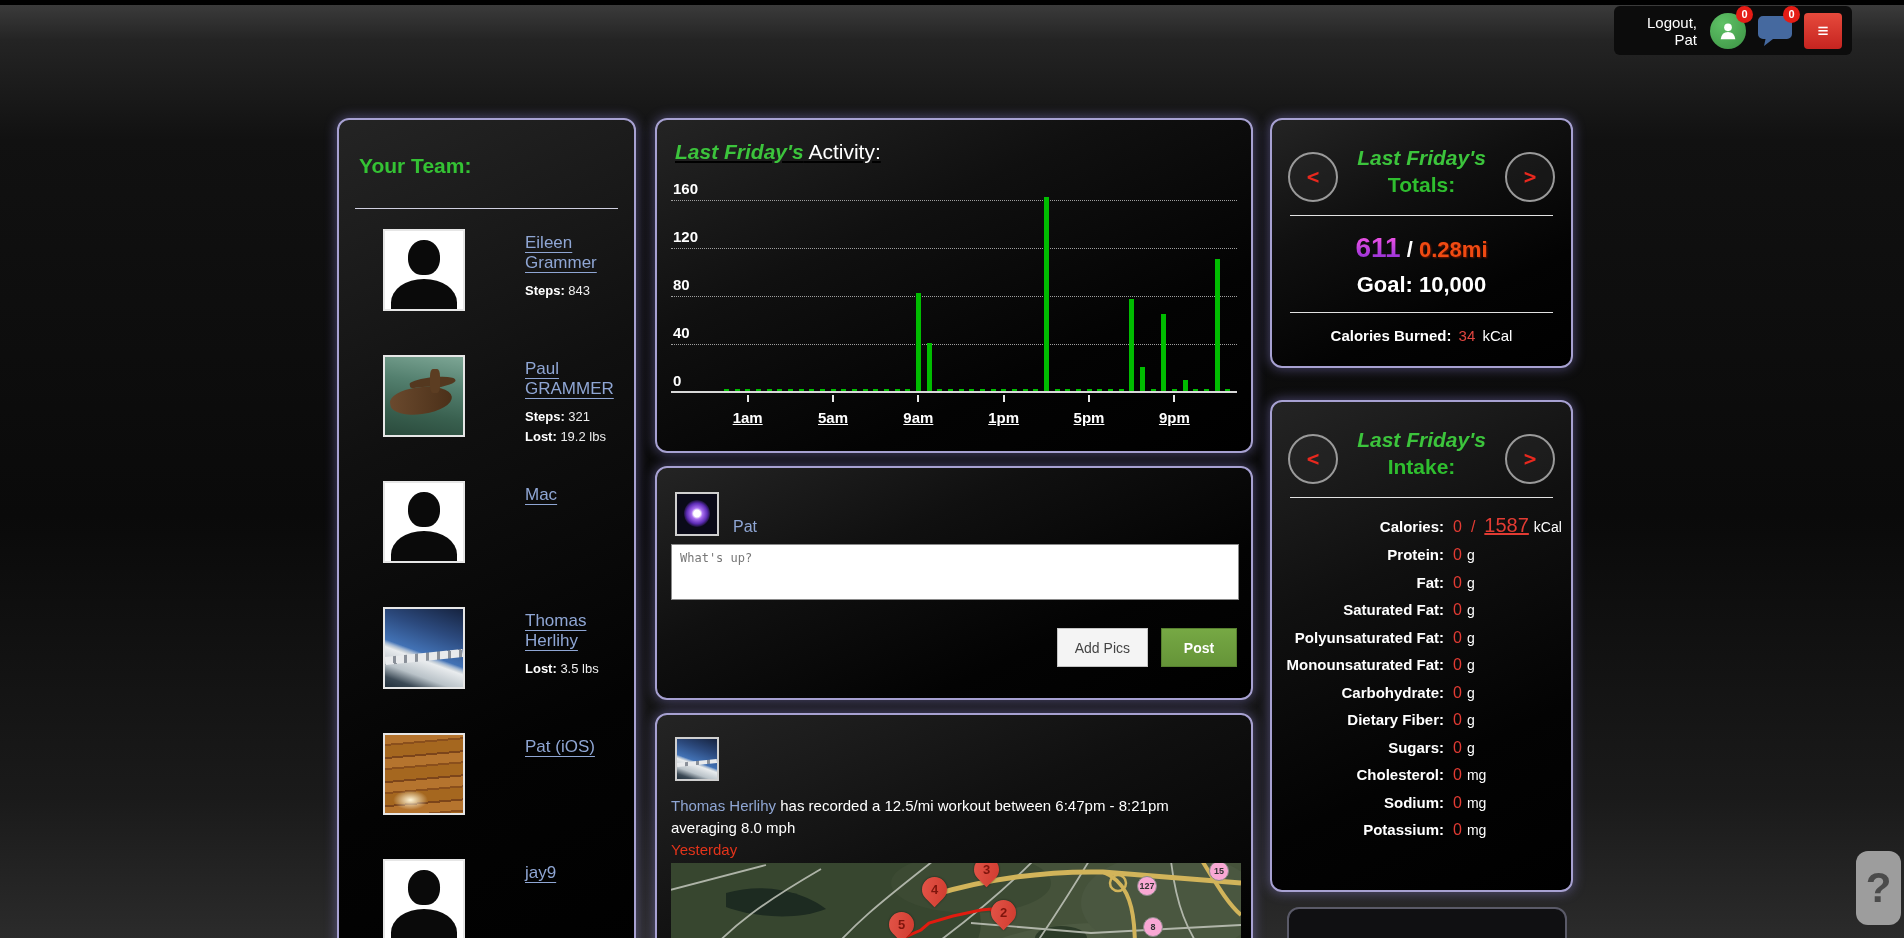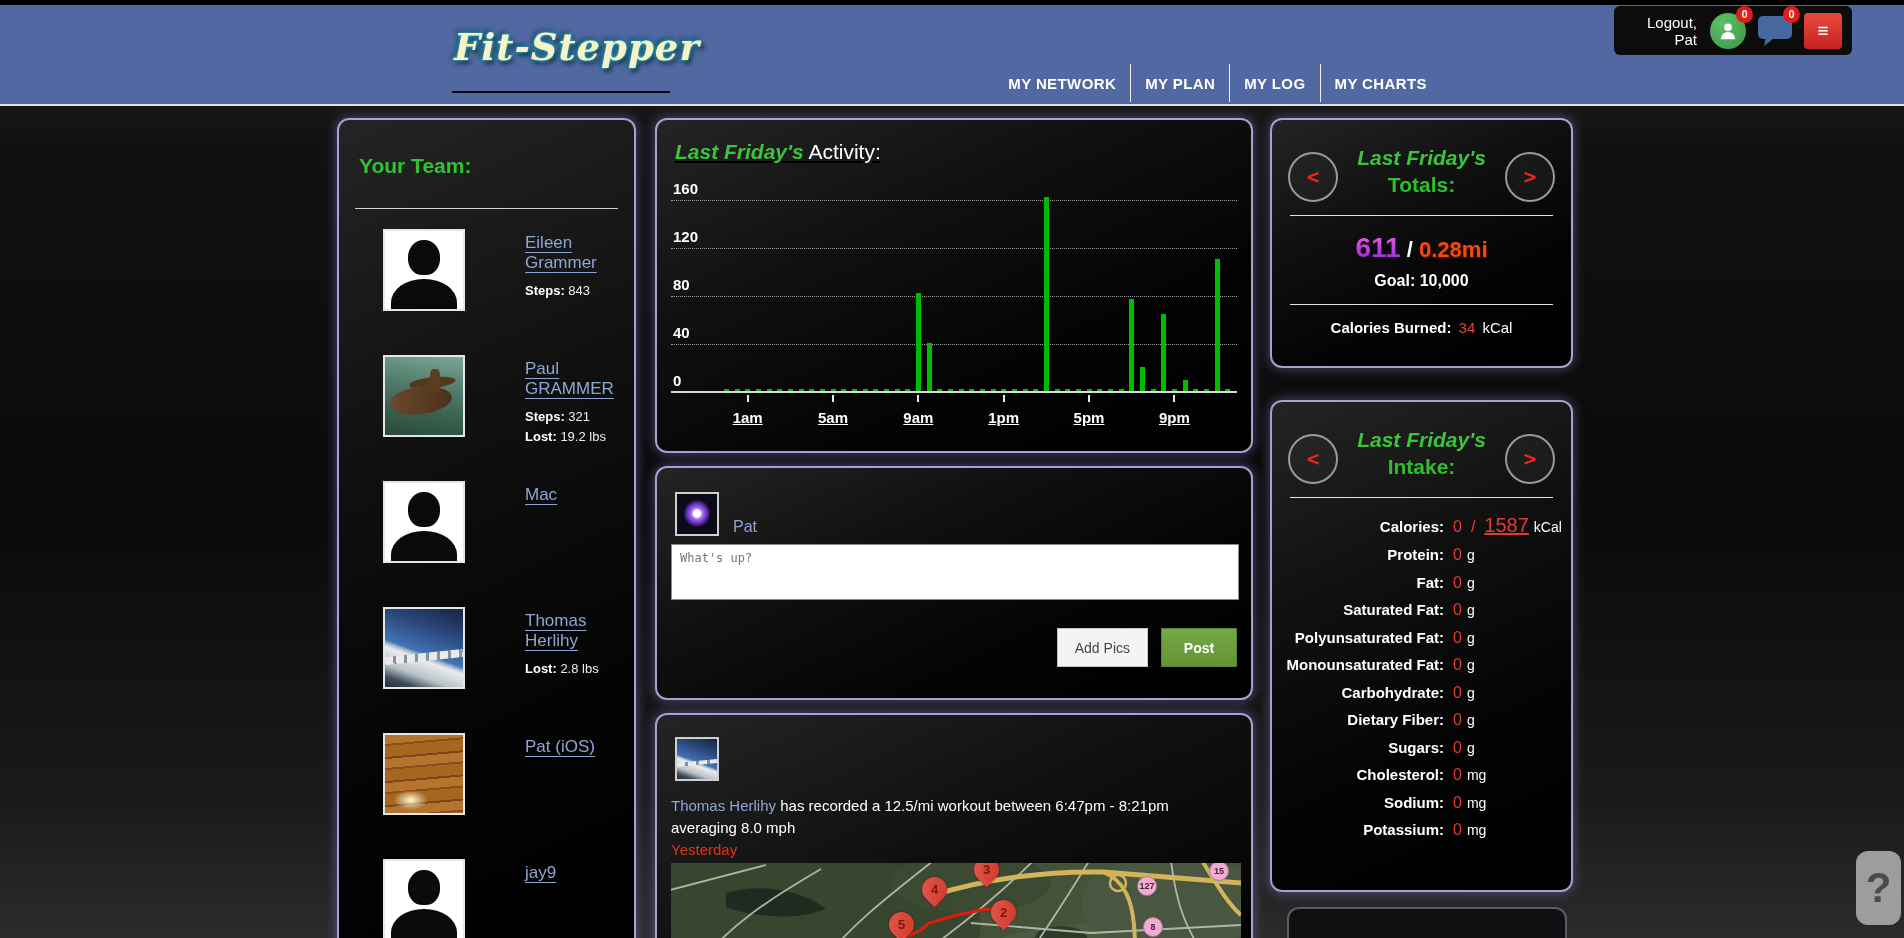--- a/index.html
+++ b/index.html
@@ -110,21 +110,21 @@
   .circle-btn.prev { left:16px; } .circle-btn.next { right:16px; }
   .hdr-line1 { font-size:21px; } .hdr-line2 { color:#2fbe2f; font-size:21px; font-weight:bold; margin-top:3px; }
   .hdivider { border-top:1px solid #e2e2e2; margin:18px 18px 0 18px; }
   #totals-steps-row { margin-top:16px; font-weight:bold; }
   #totals-steps { font-size:28px; color:#d24ae0; }
   @supports (-webkit-background-clip: text) {
     #totals-steps { background:linear-gradient(180deg,#ef52e4 15%,#8c2fd6 95%); -webkit-background-clip:text; -webkit-text-fill-color:transparent; }
   }
   #totals-slash { font-size:22px; color:#fff; }
   #totals-distance { font-size:22px; color:#f04a12; text-shadow:1px 1px 2px #6a1500; }
-  #totals-goal { margin-top:8px; font-size:16px; font-weight:bold; color:#fff; text-shadow:1px 1px 2px #000; }
+  #totals-goal { margin-top:8px; font-size:22px; font-weight:bold; color:#fff; text-shadow:1px 1px 2px #000; }
   #totals-cal-row { margin-top:14px; font-size:15px; color:#fff; }
   #totals-cal-label { font-weight:bold; }
   #totals-cal-value { color:#e0453f; padding:0 3px; }
 
   #intake-rows { margin-top:16px; }
   .intake-row { display:flex; align-items:baseline; height:27.5px; }
   .intake-label { width:172px; text-align:right; font-weight:bold; color:#fff; font-size:15px; flex:0 0 auto; }
   .intake-value { margin-left:9px; color:#e23b33; font-size:16px; }
   .intake-unit { margin-left:5px; color:#fff; font-size:14px; }
   #intake-cal-max { font-size:20px;text-decoration:underline; }
@@ -133,33 +133,20 @@
 
   #help-button { position:absolute; left:1856px; top:851px; width:45px; height:74px; border-radius:12px; background:#9d9d9d;
     color:#4b4b4b; font-size:42px; font-weight:bold; display:flex; align-items:center; justify-content:center; cursor:pointer; }
 </style>
 </head>
 <body>
 
 <div id="stage">
 
   <div id="top-strip"></div>
-  <div id="navbar">
-    <div id="logo">Fit-Stepper</div>
-    <div id="logo-underline"></div>
-    <div id="nav-links">
-        <span class="nav-link">MY NETWORK</span>
-        <div class="nav-sep"></div>
-        <span class="nav-link">MY PLAN</span>
-        <div class="nav-sep"></div>
-        <span class="nav-link">MY LOG</span>
-        <div class="nav-sep"></div>
-        <span class="nav-link">MY CHARTS</span>
-      </div>
-  </div>
   <div id="logout-box">
     <span id="logout-label">Logout, Pat</span>
     <span class="nav-icon-wrap">
       <span id="friends-circle">
         <svg width="22" height="22" viewBox="0 0 24 24">
           <circle cx="12" cy="8" r="4.2" fill="#fff"></circle>
             <path d="M4 21 q1-8 8-8 q7 0 8 8 z" fill="#fff"></path>
         </svg>
       </span>
       <span class="badge">0</span>
@@ -190,21 +177,21 @@
               <div class="stat-line"><span class="stat-label">Lost: </span><span class="stat-value">19.2 lbs</span></div>
             </div></div>
         </div>
         <div class="member">
           <div class="avatar silhouette-avatar"></div>
           <div class="member-info"><a class="member-name">Mac</a><div class="member-stats"></div></div>
         </div>
         <div class="member">
           <div class="avatar building-avatar"></div>
           <div class="member-info"><a class="member-name">Thomas Herlihy</a><div class="member-stats">
-              <div class="stat-line"><span class="stat-label">Lost: </span><span class="stat-value">2.8 lbs</span></div>
+              <div class="stat-line"><span class="stat-label">Lost: </span><span class="stat-value">3.5 lbs</span></div>
             </div></div>
         </div>
         <div class="member">
           <div class="avatar wood-avatar"></div>
           <div class="member-info"><a class="member-name">Pat (iOS)</a><div class="member-stats"></div></div>
         </div>
         <div class="member">
           <div class="avatar silhouette-avatar"></div>
           <div class="member-info"><a class="member-name">jay9</a><div class="member-stats"></div></div>
         </div>

